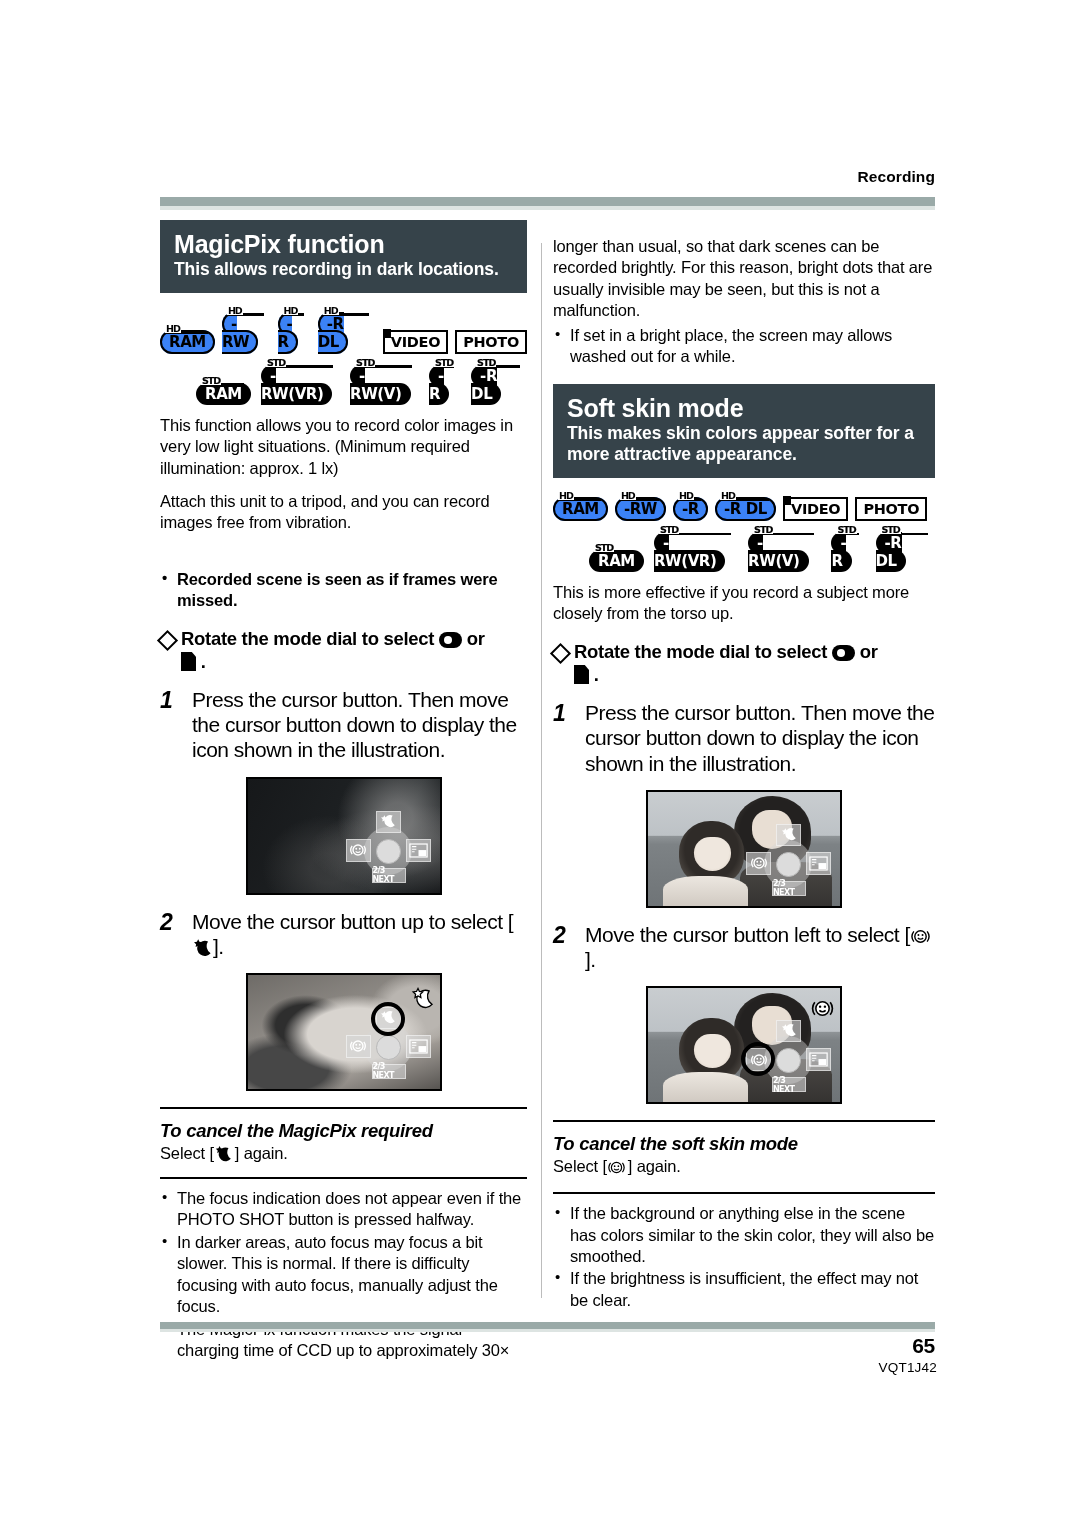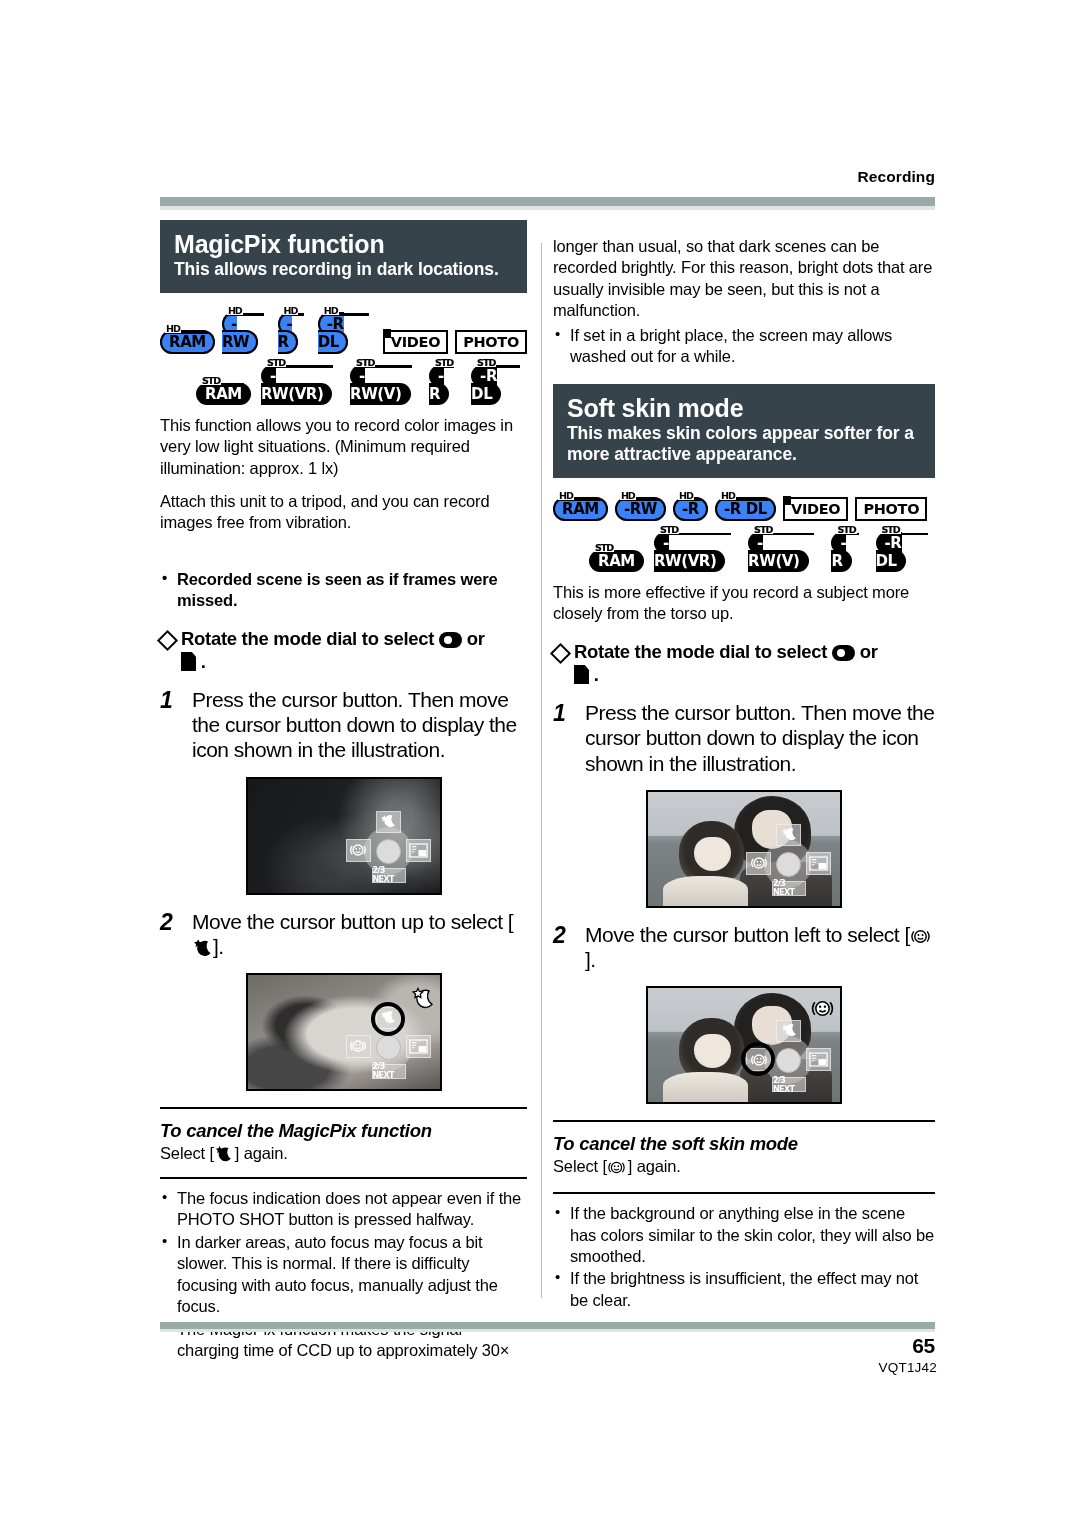--- a/index.html
+++ b/index.html
@@ -425,21 +425,21 @@
         <div class="callout" style="right:4px; top:12px;">
           <svg width="26" height="24" viewBox="0 0 26 24" aria-hidden="true">
             <path d="M19 4a8.6 8.6 0 1 0 3 13.4A9.7 9.7 0 0 1 19 4z" fill="#fff" stroke="#000" stroke-width="1.4"></path>
             <path d="M8 1.5l1.4 3 3.3.45-2.4 2.3.57 3.3-2.87-1.6-3 1.6.58-3.3-2.4-2.3 3.3-.45z" fill="#fff" stroke="#000" stroke-width="1.3"></path>
           </svg>
         </div>
       </div>
     </div>
 
     <div class="hr-thin"></div>
-    <div class="cancel-title">To cancel the MagicPix function</div>
+    <div class="cancel-title">To cancel the MagicPix required</div>
     <div class="cancel-line">
       <span>Select [</span><span class="ico ico-moon"><svg width="19" height="19" viewBox="0 0 21 21" aria-hidden="true">
             <path d="M16 4.5a7.6 7.6 0 1 0 2.6 11.8A8.6 8.6 0 0 1 16 4.5z" fill="#000"></path>
             <path d="M6.2 2.2l1.2 2.6 2.9.4-2.1 2 .5 2.9-2.5-1.4-2.6 1.4.5-2.9-2.1-2 2.9-.4z" fill="#000"></path>
           </svg></span><span>] again.</span>
     </div>
     <div class="hr-thin" style="margin-top:12px;"></div>
 
     <div class="bullets" style="margin-top:9px;">
       <div class="bullet">The focus indication does not appear even if the PHOTO SHOT button is pressed halfway.</div>

